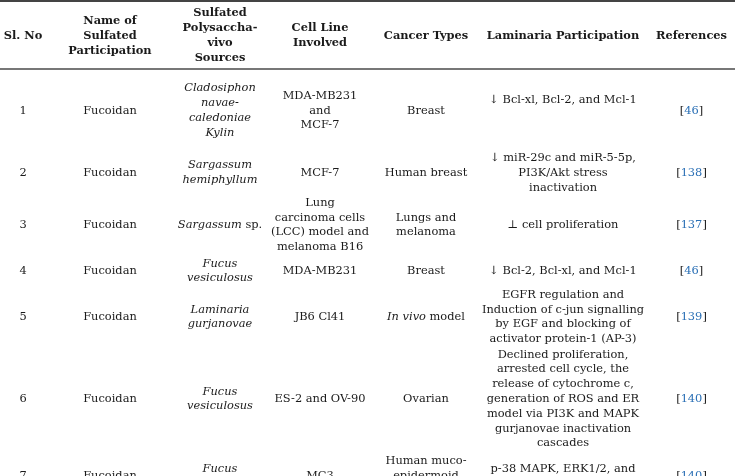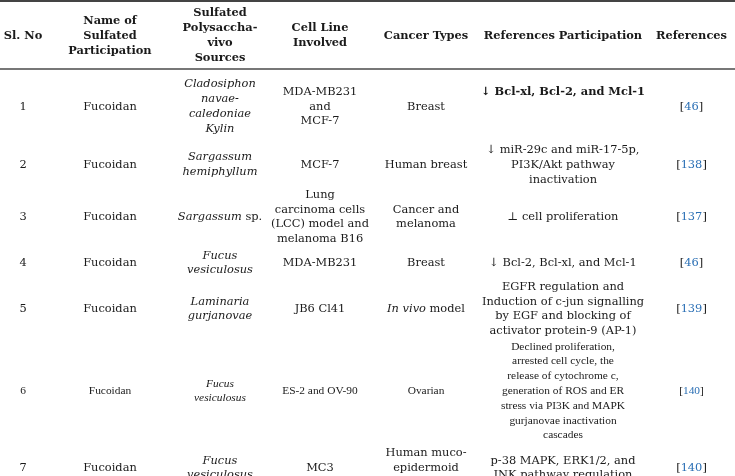--- a/index.html
+++ b/index.html
@@ -51,21 +51,21 @@
   col.c3 { width: 92px; }
   col.c4 { width: 108px; }
   col.c5 { width: 104px; }
   col.c6 { width: 170px; }
   col.c7 { width: 87px; }
   tr.r1 td { height: 58px; }
   tr.r2 td { height: 44px; }
   tr.r3 td { height: 60px; margin-top: 24px; }
   tr.r4 td { height: 32px; }
   tr.r5 td { height: 60px; }
-  tr.r6 td { height: 104px; font-family: Liberation Serif, serif; }
+  tr.r6 td { height: 104px; }
   tr.r7 td { height: 50px; }
 </style>
 </head>
 <body>
 
 <table class="main">
   <colgroup>
     <col class="c1">
       <col class="c2">
       <col class="c3">
@@ -86,73 +86,73 @@
         <span>Sulfated</span><br>
         <span>Polysaccha-</span><br>
         <span>vivo</span><br>
         <span>Sources</span>
       </th>
       <th>
         <span>Cell Line</span><br>
         <span>Involved</span>
       </th>
       <th><span>Cancer Types</span></th>
-      <th><span>References Participation</span></th>
+      <th><span>Laminaria Participation</span></th>
       <th><span>References</span></th>
     </tr>
   </thead>
   <tbody>
 
     <tr class="r1">
       <td>1</td>
       <td>Fucoidan</td>
       <td class="it">
         <span>Cladosiphon</span><br>
         <span>navae-caledoniae</span><br>
         <span>Kylin</span>
       </td>
       <td>
         <span>MDA-MB231</span><br>
         <span>and</span><br>
         <span>MCF-7</span>
       </td>
       <td><span>Breast</span></td>
-      <td style="vertical-align:top;padding-top:14px;font-weight:bold;"><span>↓ Bcl-xl, Bcl-2, and Mcl-1</span></td>
+      <td style="vertical-align:top;padding-top:22px;"><span>↓ Bcl-xl, Bcl-2, and Mcl-1</span></td>
       <td><span class="bracket">[</span><span class="ref-link">46</span><span class="bracket">]</span></td>
     </tr>
 
     <tr class="r2">
       <td>2</td>
       <td>Fucoidan</td>
       <td class="it">
         <span>Sargassum</span><br>
         <span>hemiphyllum</span>
       </td>
       <td><span>MCF-7</span></td>
       <td><span>Human breast</span></td>
       <td>
-        <span>↓ miR-29c and miR-17-5p,</span><br>
-        <span>PI3K/Akt pathway</span><br>
+        <span>↓ miR-29c and miR-5-5p,</span><br>
+        <span>PI3K/Akt stress</span><br>
         <span>inactivation</span>
       </td>
       <td><span class="bracket">[</span><span class="ref-link">138</span><span class="bracket">]</span></td>
     </tr>
 
     <tr class="r3">
       <td>3</td>
       <td>Fucoidan</td>
       <td><span class="it">Sargassum</span><span> sp.</span></td>
       <td>
         <span>Lung</span><br>
         <span>carcinoma cells</span><br>
         <span>(LCC) model and</span><br>
         <span>melanoma B16</span>
       </td>
       <td>
-        <span>Cancer and</span><br>
+        <span>Lungs and</span><br>
         <span>melanoma</span>
       </td>
       <td><span>⊥ cell proliferation</span></td>
       <td><span class="bracket">[</span><span class="ref-link">137</span><span class="bracket">]</span></td>
     </tr>
 
     <tr class="r4">
       <td>4</td>
       <td>Fucoidan</td>
       <td class="it">
@@ -171,40 +171,40 @@
       <td class="it">
         <span>Laminaria</span><br>
         <span>gurjanovae</span>
       </td>
       <td><span>JB6 Cl41</span></td>
       <td><span class="it">In vivo</span><span> model</span></td>
       <td>
         <span>EGFR regulation and</span><br>
         <span>Induction of c-jun signalling</span><br>
         <span>by EGF and blocking of</span><br>
-        <span>activator protein-9 (AP-1)</span>
+        <span>activator protein-1 (AP-3)</span>
       </td>
       <td><span class="bracket">[</span><span class="ref-link">139</span><span class="bracket">]</span></td>
     </tr>
 
     <tr class="r6">
       <td>6</td>
       <td>Fucoidan</td>
       <td class="it">
         <span>Fucus</span><br>
         <span>vesiculosus</span>
       </td>
       <td><span>ES-2 and OV-90</span></td>
       <td><span>Ovarian</span></td>
       <td>
         <span>Declined proliferation,</span><br>
         <span>arrested cell cycle, the</span><br>
         <span>release of cytochrome c,</span><br>
         <span>generation of ROS and ER</span><br>
-        <span>stress via PI3K and MAPK</span><br>
+        <span>model via PI3K and MAPK</span><br>
         <span>gurjanovae inactivation</span><br>
         <span>cascades</span>
       </td>
       <td><span class="bracket">[</span><span class="ref-link">140</span><span class="bracket">]</span></td>
     </tr>
 
     <tr class="r7">
       <td>7</td>
       <td>Fucoidan</td>
       <td class="it">

